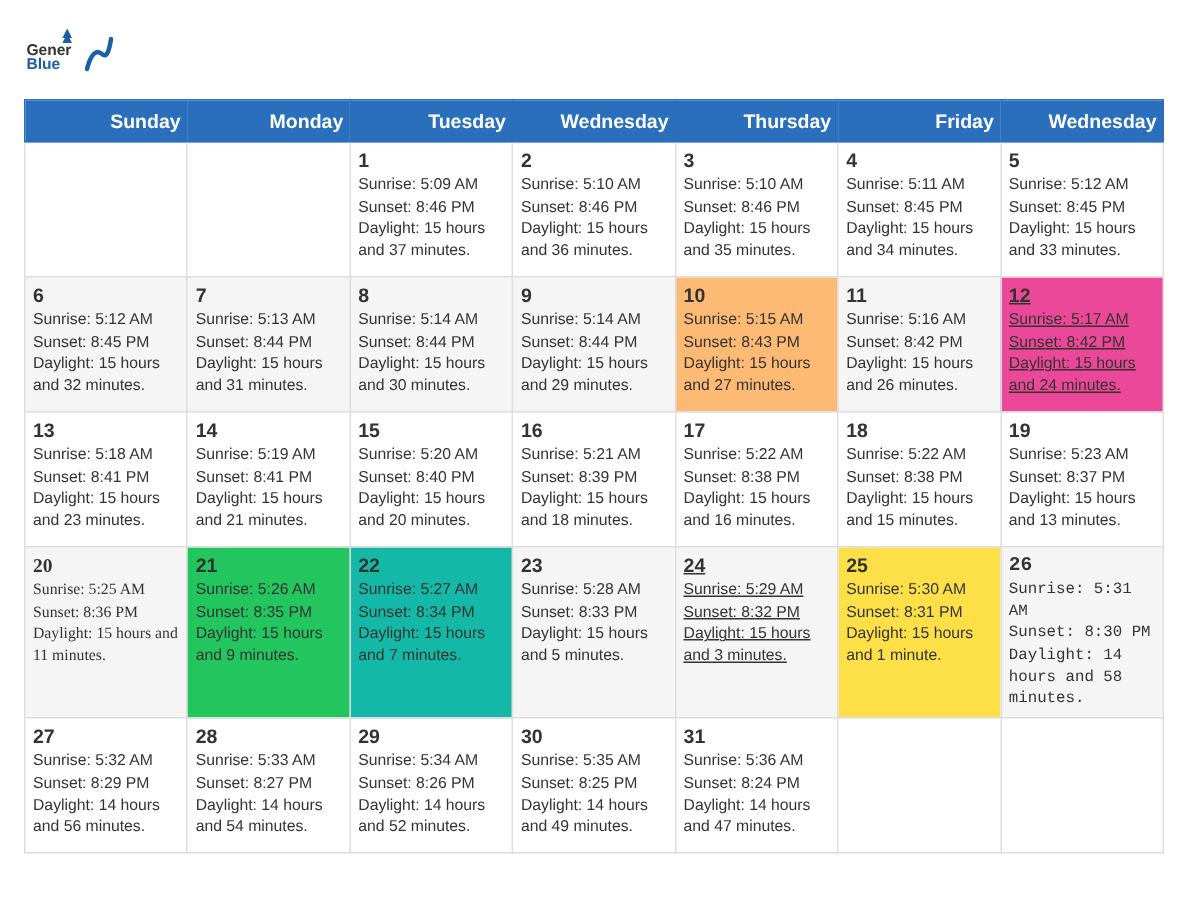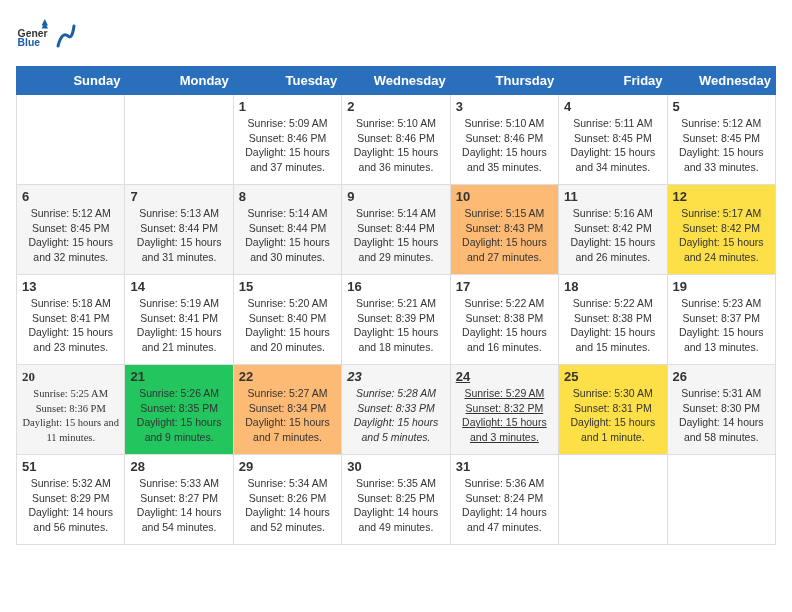--- a/index.html
+++ b/index.html
@@ -69,21 +69,20 @@
     .day-number {
       font-weight: bold;
       font-size: 13px;
       display: block;
       margin-bottom: 2px;
     }
     .day-detail {
       font-size: 10.5px;
       line-height: 1.4;
       color: #333;
-      text-align: center;
     }
     .empty-cell {
       background: #fff !important;
     }
   </style>
 </head>
 <body>
 
 <div class="header">
   <div class="logo">
@@ -162,21 +161,21 @@
           <div class="day-detail">Sunrise: 5:14 AM<br>Sunset: 8:44 PM<br>Daylight: 15 hours and 29 minutes.</div>
         </td>
         <td style="background: #fdba74;">
           <span class="day-number">10</span>
           <div class="day-detail">Sunrise: 5:15 AM<br>Sunset: 8:43 PM<br>Daylight: 15 hours and 27 minutes.</div>
         </td>
         <td style="background: rgb(245, 245, 245);">
           <span class="day-number">11</span>
           <div class="day-detail">Sunrise: 5:16 AM<br>Sunset: 8:42 PM<br>Daylight: 15 hours and 26 minutes.</div>
         </td>
-        <td style="background: #fde047;">
+        <td style="background: #ec4899; text-decoration: underline;">
           <span class="day-number">12</span>
           <div class="day-detail">Sunrise: 5:17 AM<br>Sunset: 8:42 PM<br>Daylight: 15 hours and 24 minutes.</div>
         </td>
       </tr>
       <tr>
         <td>
           <span class="day-number">13</span>
           <div class="day-detail">Sunrise: 5:18 AM<br>Sunset: 8:41 PM<br>Daylight: 15 hours and 23 minutes.</div>
         </td>
         <td>
@@ -206,44 +205,44 @@
       </tr>
       <tr>
         <td style="background: rgb(245, 245, 245); font-family: Liberation Serif, serif;">
           <span class="day-number">20</span>
           <div class="day-detail">Sunrise: 5:25 AM<br>Sunset: 8:36 PM<br>Daylight: 15 hours and 11 minutes.</div>
         </td>
         <td style="background: #22c55e;">
           <span class="day-number">21</span>
           <div class="day-detail">Sunrise: 5:26 AM<br>Sunset: 8:35 PM<br>Daylight: 15 hours and 9 minutes.</div>
         </td>
-        <td style="background: #fdba74;">
+        <td style="background: #14b8a6;">
           <span class="day-number">22</span>
           <div class="day-detail">Sunrise: 5:27 AM<br>Sunset: 8:34 PM<br>Daylight: 15 hours and 7 minutes.</div>
         </td>
-        <td style="background: rgb(245, 245, 245); font-style: italic;">
+        <td style="background: rgb(245, 245, 245);">
           <span class="day-number">23</span>
           <div class="day-detail">Sunrise: 5:28 AM<br>Sunset: 8:33 PM<br>Daylight: 15 hours and 5 minutes.</div>
         </td>
         <td style="background: rgb(245, 245, 245); text-decoration: underline;">
           <span class="day-number">24</span>
           <div class="day-detail">Sunrise: 5:29 AM<br>Sunset: 8:32 PM<br>Daylight: 15 hours and 3 minutes.</div>
         </td>
         <td style="background: #fde047;">
           <span class="day-number">25</span>
           <div class="day-detail">Sunrise: 5:30 AM<br>Sunset: 8:31 PM<br>Daylight: 15 hours and 1 minute.</div>
         </td>
-        <td style="background: rgb(245, 245, 245);">
+        <td style="background: rgb(245, 245, 245); font-family: Liberation Mono, monospace;">
           <span class="day-number">26</span>
           <div class="day-detail">Sunrise: 5:31 AM<br>Sunset: 8:30 PM<br>Daylight: 14 hours and 58 minutes.</div>
         </td>
       </tr>
       <tr>
         <td>
-          <span class="day-number">51</span>
+          <span class="day-number">27</span>
           <div class="day-detail">Sunrise: 5:32 AM<br>Sunset: 8:29 PM<br>Daylight: 14 hours and 56 minutes.</div>
         </td>
         <td>
           <span class="day-number">28</span>
           <div class="day-detail">Sunrise: 5:33 AM<br>Sunset: 8:27 PM<br>Daylight: 14 hours and 54 minutes.</div>
         </td>
         <td>
           <span class="day-number">29</span>
           <div class="day-detail">Sunrise: 5:34 AM<br>Sunset: 8:26 PM<br>Daylight: 14 hours and 52 minutes.</div>
         </td>

